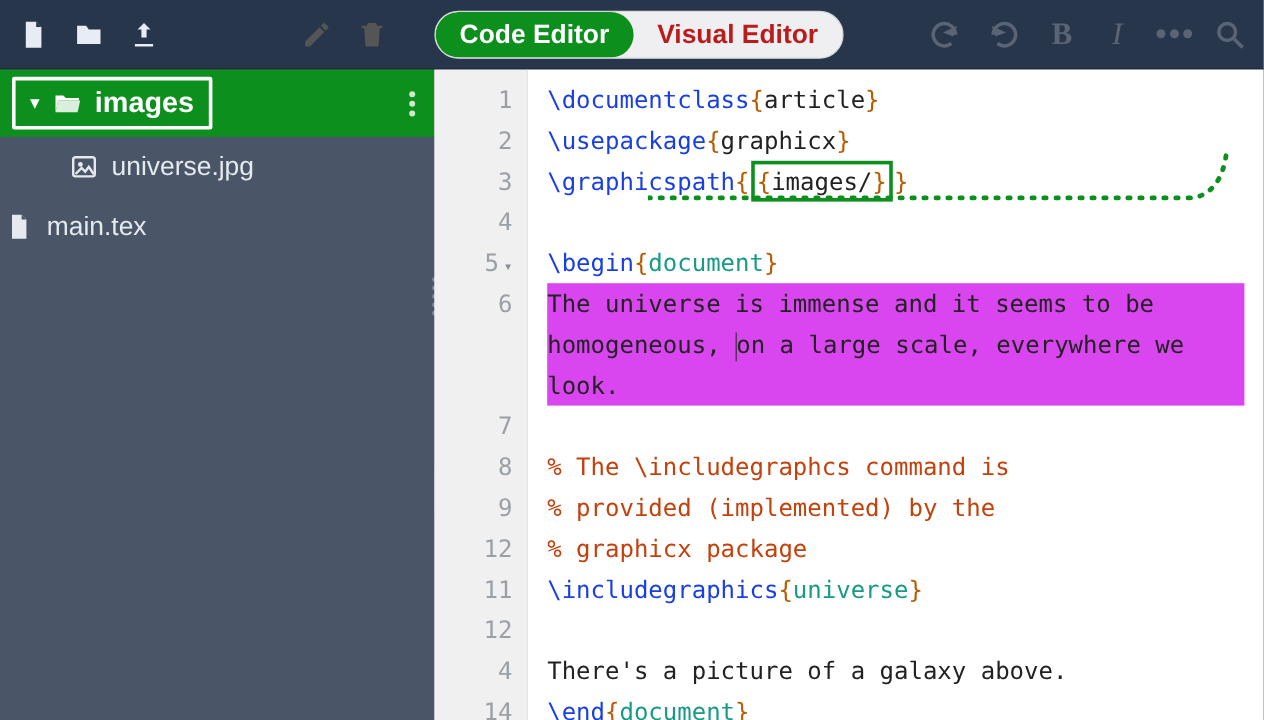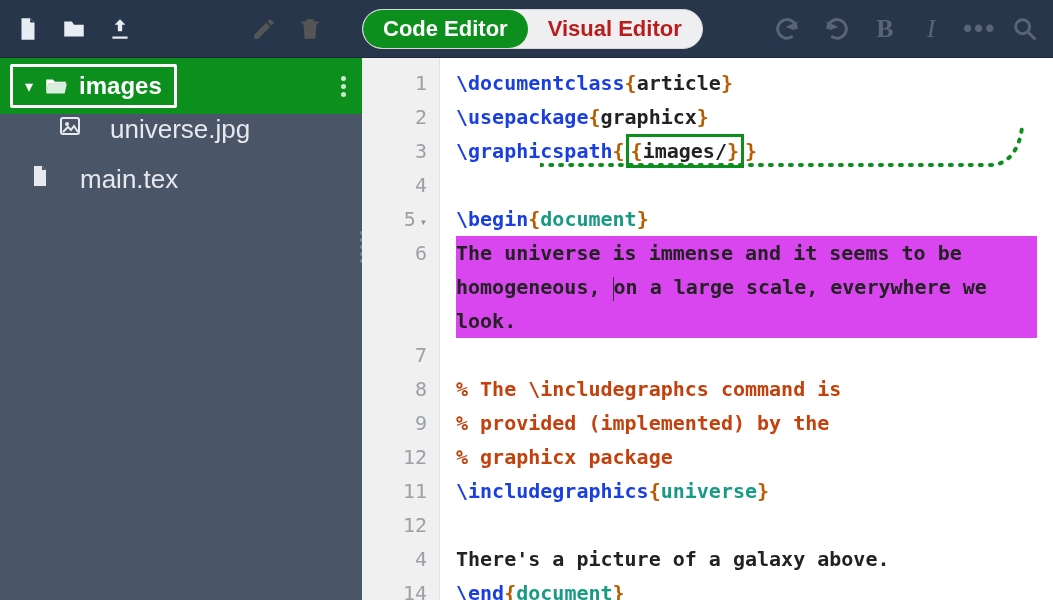--- a/index.html
+++ b/index.html
@@ -75,25 +75,25 @@
     border:3px solid #fff; border-radius:2px;
     height:44px; padding:0 12px;
     background:#0d8f1e;
   }
   .folder-pill svg { width:26px; height:26px; }
   .folder-label { font-size:24px; font-weight:600; color:#fff; }
   .vdots { display:flex; flex-direction:column; gap:3px; margin-left:auto; margin-right:6px;}
   .vdots span{ width:5px;height:5px;border-radius:50%;background:#cfe9cf; display:block;}
 
   .tree-row {
-    display:flex; align-items:flex-start; gap:28px;
+    display:flex; align-items:center; gap:11px;
     height:50px; padding-left:58px; color:#e6e9ee;
-    font-size:26px; cursor:pointer;
-  }
-  .tree-row.top { padding-left:28px; }
+    font-size:22px; cursor:pointer;
+  }
+  .tree-row.top { padding-left:4px; }
   .tree-row svg{ width:24px; height:24px; }
   .tree-row .fname{ flex:1; }
 
   .gutter-drag {
     position:absolute; right:-8px; top:170px; width:16px; height:38px;
     display:flex; flex-direction:column; justify-content:center; gap:3px;
     align-items:center;
   }
   .gutter-drag span{ width:4px;height:4px;border-radius:50%;background:#7d889b; }
 
@@ -117,21 +117,20 @@
     text-align:right; padding:8px 12px 8px 0; user-select:none;
     border-right:1px solid #e3e3e3;
   }
   .ln-gutter .ln{ height:34px; }
   .ln-gutter .ln.fold::after{
      content:"▾"; font-size:12px; color:#8a8f98; margin-left:4px;
   }
   .code {
     flex:1; padding:8px 16px 8px 16px; white-space:pre-wrap; color:#222;
     background:#fff;
-    font-weight:bold;
   }
   .code .line{ min-height:34px; }
   .code .hl-current{ background:#d946ef; }
   .tok-cmd{ color:#1a3fe0; }
   .tok-brace{ color:#b85c00; }
   .tok-comment{ color:#c2410c; }
   .tok-env{ color:#189a84; }
   .tok-text{ color:#222; }
 
   .path-box{

